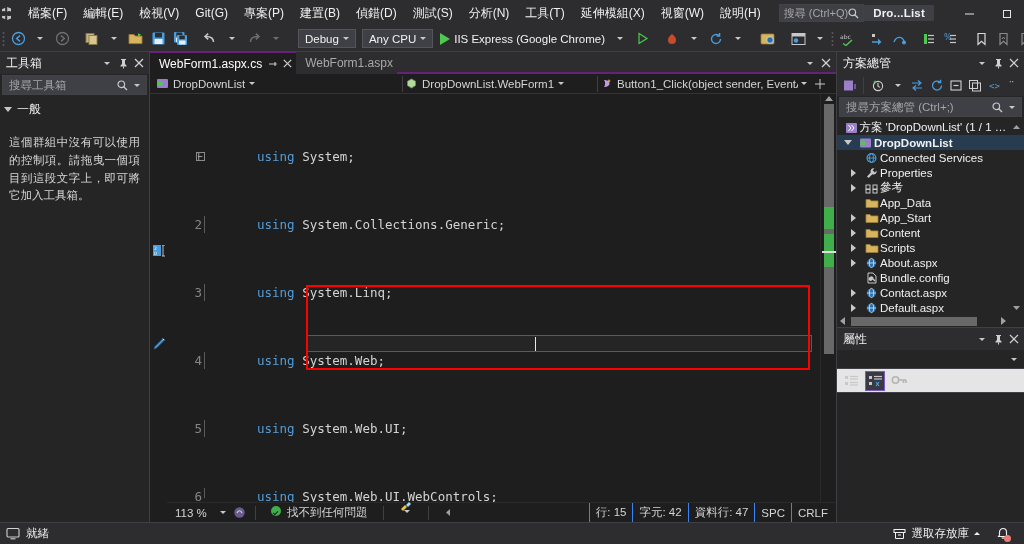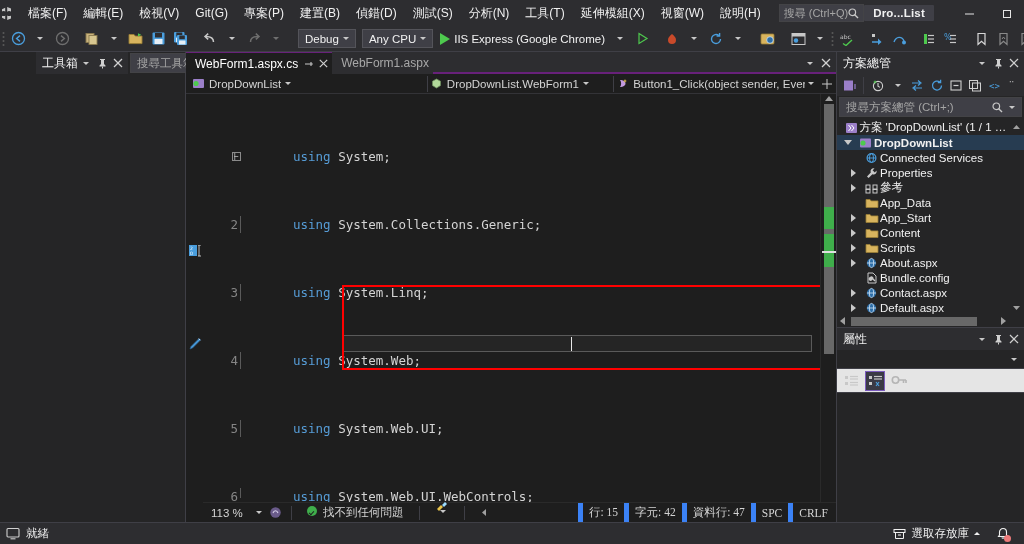--- a/index.html
+++ b/index.html
@@ -63,21 +63,21 @@
 
   
   .panel-head {
     height: 22px; display: flex; align-items: center; background: #2d2d30;
     padding: 0 2px 0 6px; font-size: 12px; color: #f1f1f1; flex: 0 0 22px;
   }
   .panel-head .ttl { flex: 1; white-space: nowrap; overflow: hidden; }
   .ph-btn { width: 16px; height: 18px; display: flex; align-items: center; justify-content: center; color: #d0d0d0; font-size: 12px; }
 
   
-  .toolbox { width: 150px; flex: 0 0 150px; display: flex; background: #252526; border-right: 1px solid #3f3f46; margin-left: 36px; }
+  .toolbox { width: 150px; flex: 0 0 150px; display: flex; flex-direction: column; background: #252526; border-right: 1px solid #3f3f46; }
   .tbx-search {
     height: 20px; margin: 1px 2px; background: #3f3f46; border: 1px solid #434346;
     display: flex; align-items: center; padding: 0 3px 0 6px; color: #a5a5a5; font-size: 11.5px;
   }
   .tbx-search .ph2 { flex: 1; white-space: nowrap; overflow: hidden; }
   .tbx-body { flex: 1; background: #252526; padding-top: 3px; overflow: hidden; }
   .tbx-group { display: flex; align-items: center; padding: 2px 4px; font-size: 12px; color: #f1f1f1; }
   .tri-r { width:0;height:0;border-top:4px solid transparent;border-bottom:4px solid transparent;border-left:5px solid #c8c8c8;margin-right:5px; }
   .tri-d { width:0;height:0;border-left:4px solid transparent;border-right:4px solid transparent;border-top:5px solid #c8c8c8;margin-right:5px; }
   .tbx-msg {
@@ -149,21 +149,21 @@
     font-size: 11.5px; color: #d4d4d4; border-top: 1px solid #2a2a2a; margin-left: 17px;
   }
   .ed-status .zoom { padding-left: 8px; width: 48px; }
   .es-sep { width: 1px; height: 14px; background: #3f3f46; margin: 0 8px; }
   .es-item { padding: 0 7px; white-space: nowrap; }
   .ok-dot { width: 10px; height: 10px; border-radius: 50%; background: #3fae4b; display:inline-block;
             position: relative; margin-right: 6px; }
   .ok-dot::after { content:''; position:absolute; left:2.5px; top:4.4px; width:2px; height:4px;
             border:solid #1e1e1e; border-width:0 1.4px 1.4px 0; transform: rotate(42deg); }
   .es-right { margin-left: auto; display: flex; align-items: center; padding-right: 2px; }
-  .es-box { padding: 0 6px; border-left: 5px solid #3b82f6; height:20px; display:flex; align-items:center;font-family:Liberation Serif, serif; }
+  .es-box { padding: 0 6px; border-left: 1px solid #3b82f6; height:20px; display:flex; align-items:center; }
 
   
   .right-dock { width: 188px; flex: 0 0 188px; display: flex; flex-direction: column; background: #252526; border-left: 1px solid #3f3f46; }
   .sol-exp { flex: 0 0 272px; display: flex; flex-direction: column; background: #252526; }
   .sol-tb { height: 22px; display: flex; align-items: center; background: #2d2d30; padding-left: 3px; flex: 0 0 22px; }
   .sol-tb .b { width: 20px; height: 20px; display: flex; align-items: center; justify-content: center; }
   .sol-search {
     height: 20px; margin: 1px 2px; background: #3f3f46; border: 1px solid #434346;
     display: flex; align-items: center; padding: 0 3px 0 6px; color: #a5a5a5; font-size: 11.5px; flex: 0 0 20px;
   }
@@ -505,20 +505,21 @@
         </span>
         <span style="margin-left:3px">
             <div class="caret"></div>
           </span>
       </div>
       <div class="tbx-body">
         <div class="tbx-group">
           <div class="tri-d"></div>
           <span>一般</span>
         </div>
+        <div class="tbx-msg">這個群組中沒有可以使用的控制項。請拖曳一個項目到這段文字上，即可將它加入工具箱。</div>
       </div>
     </div>
 
     <div class="editor-col">
 
       <div class="tabstrip">
         <div class="tab active">
           <span>WebForm1.aspx.cs</span>
           <span class="pin">
             <svg width="10" height="10" viewBox="0 0 10 10">

